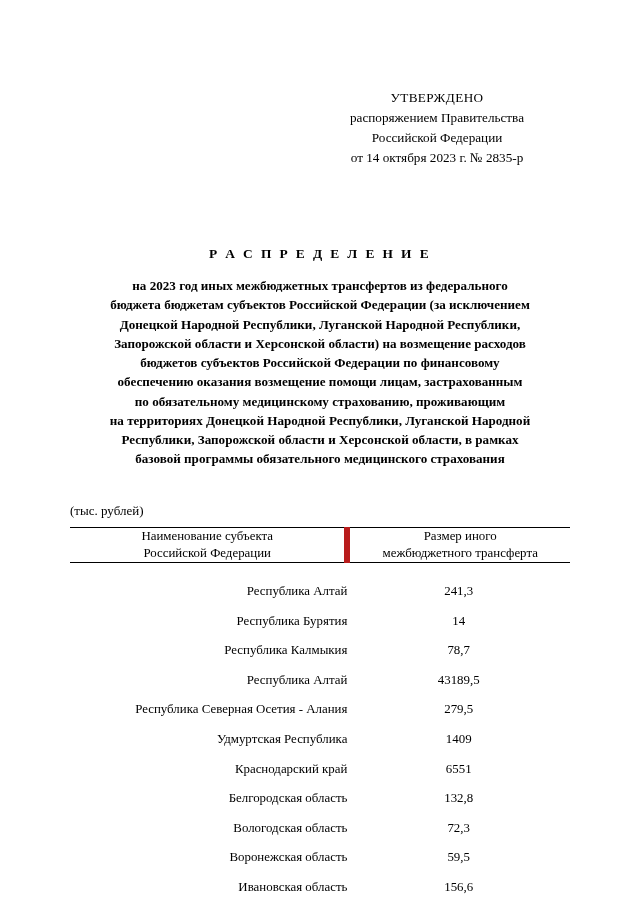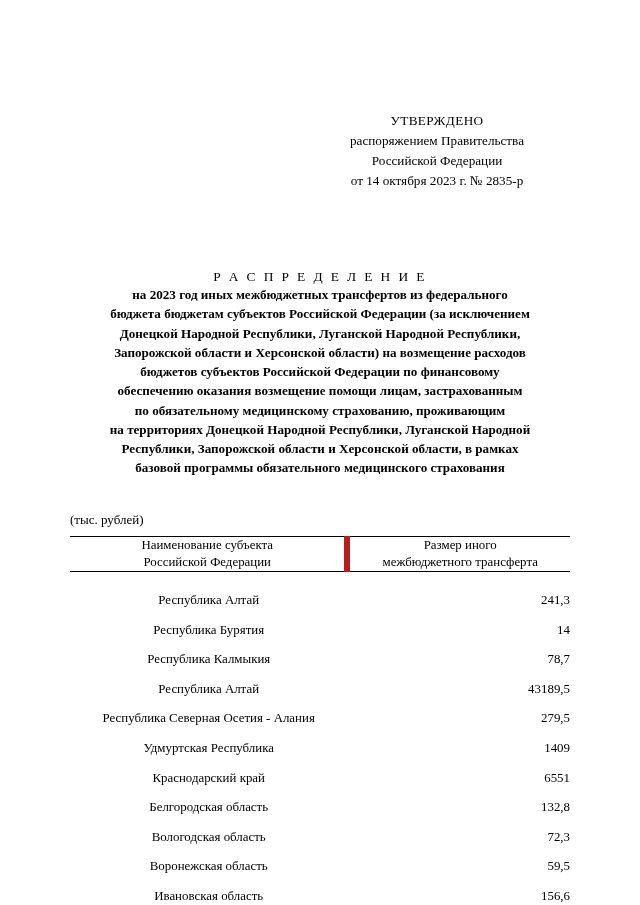--- a/index.html
+++ b/index.html
@@ -12,21 +12,21 @@
     height: 905px;
     font-family: "Liberation Serif", serif;
     color: #000000;
     position: relative;
     overflow: hidden;
   }
   .page {
     width: 640px;
     height: 905px;
     box-sizing: border-box;
-    padding: 111px 70px 30px 70px;
+    padding: 88px 70px 30px 70px;
     position: relative;
   }
 
   
   .approval {
     width: 270px;
     margin-left: 232px;
     text-align: center;
     font-size: 13.2px;
     line-height: 1.52;
@@ -35,22 +35,23 @@
     letter-spacing: 0.4px;
   }
 
   
   .title-block {
     margin-top: 78px;
     text-align: center;
   }
   .doc-title {
     font-size: 13.4px;
-    font-weight: normal;
+    font-weight: bold;
     letter-spacing: 2.4px;
+    margin-bottom: 14px;
   }
   .subtitle {
     font-size: 13.1px;
     font-weight: bold;
     line-height: 1.47;
     padding: 0 4px;
   }
 
   
   .units {
@@ -86,24 +87,24 @@
   }
   .hdr-row th.col-value {
     width: 222px;
   }
   tbody tr td {
     height: 29.6px;
     vertical-align: middle;
   }
   td.name {
     padding-left: 8px;
-    text-align: center;
+    text-align: right;
   }
   td.value {
-    text-align: right;
+    text-align: center;
   }
   tbody tr:first-child td {
     padding-top: 14px;
   }
 </style>
 </head>
 <body>
 
 <div class="page">
 

